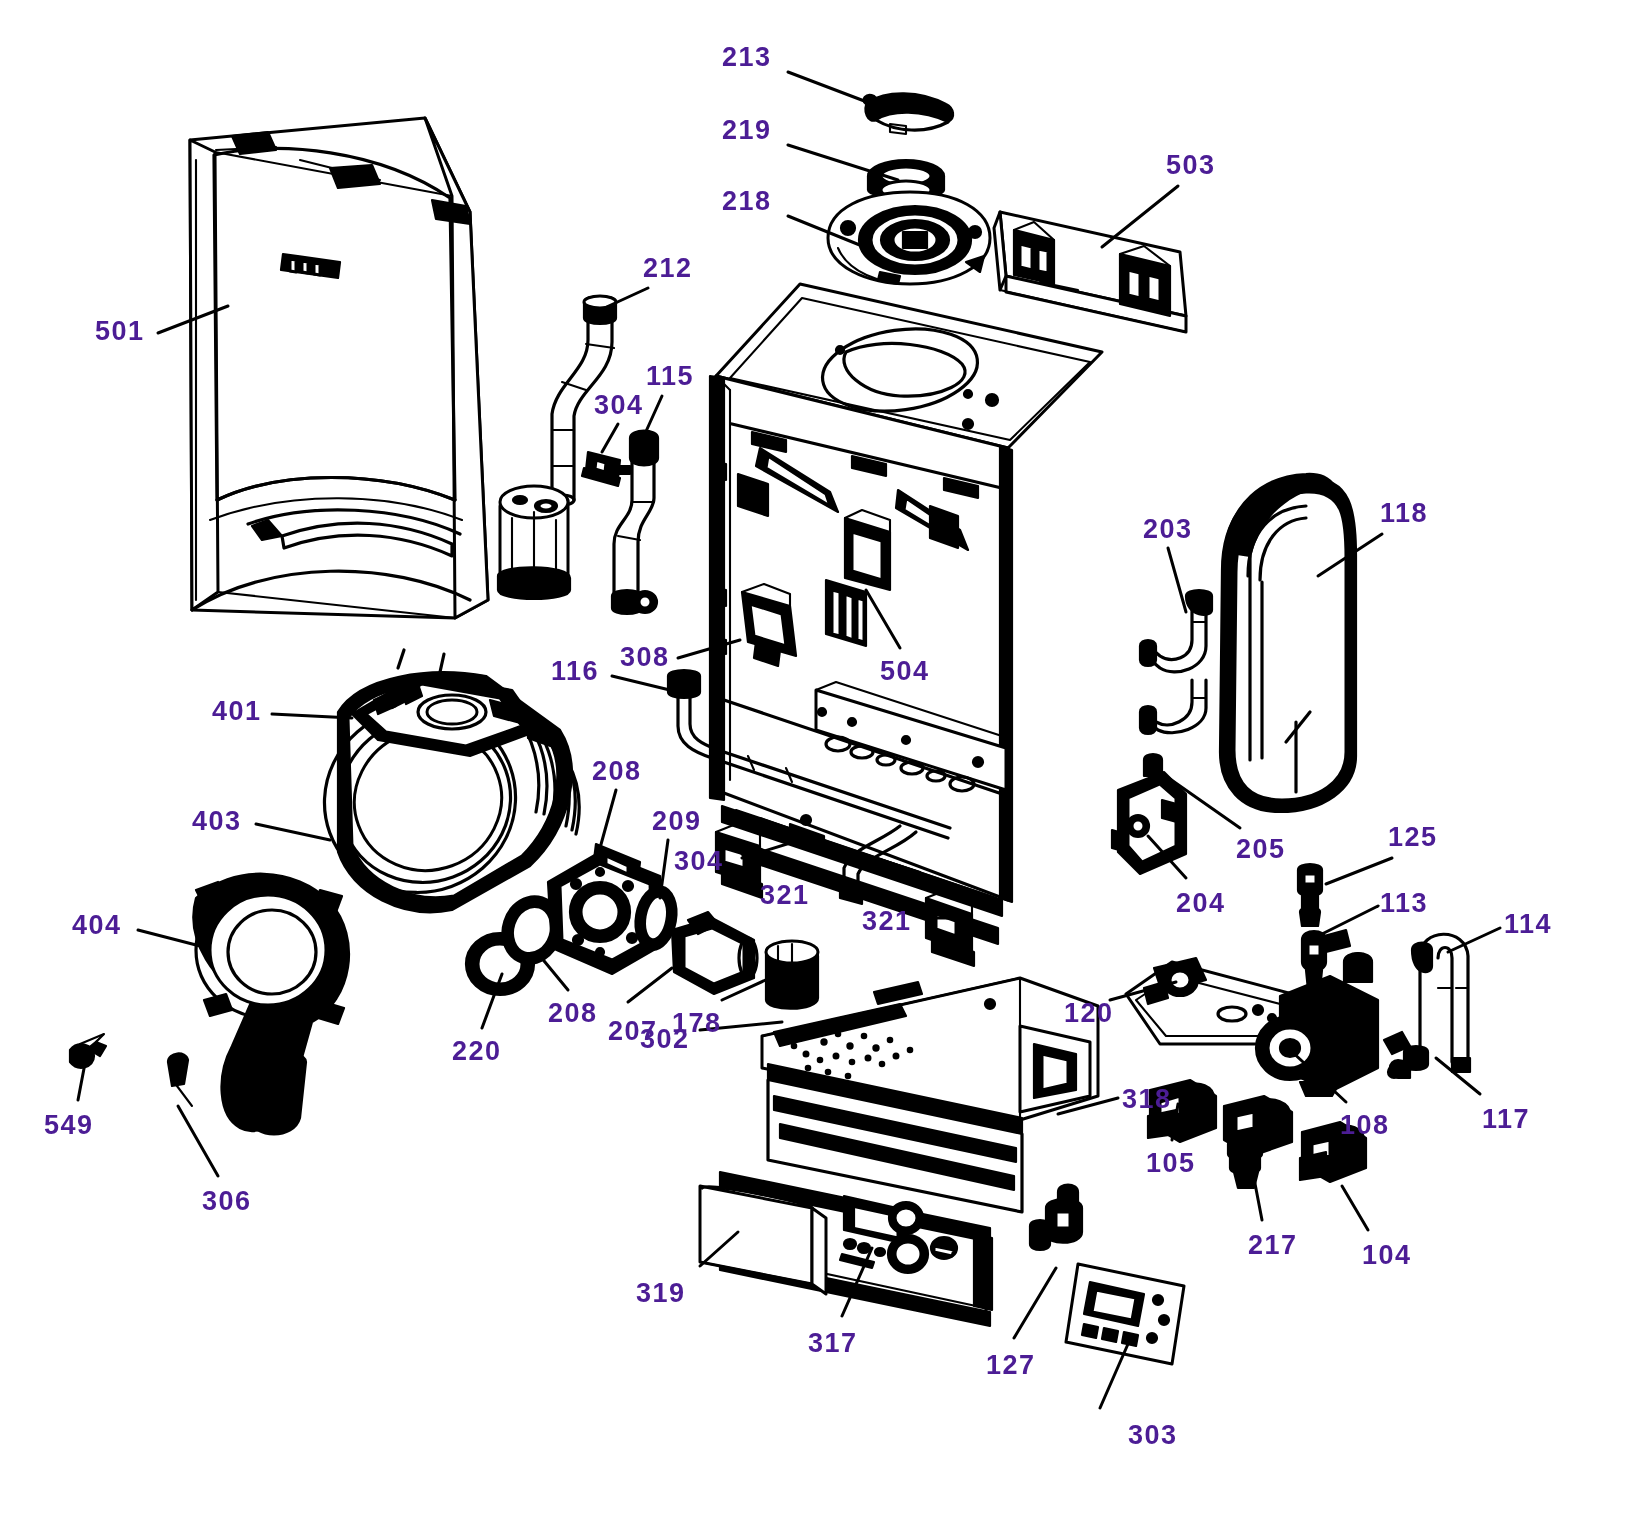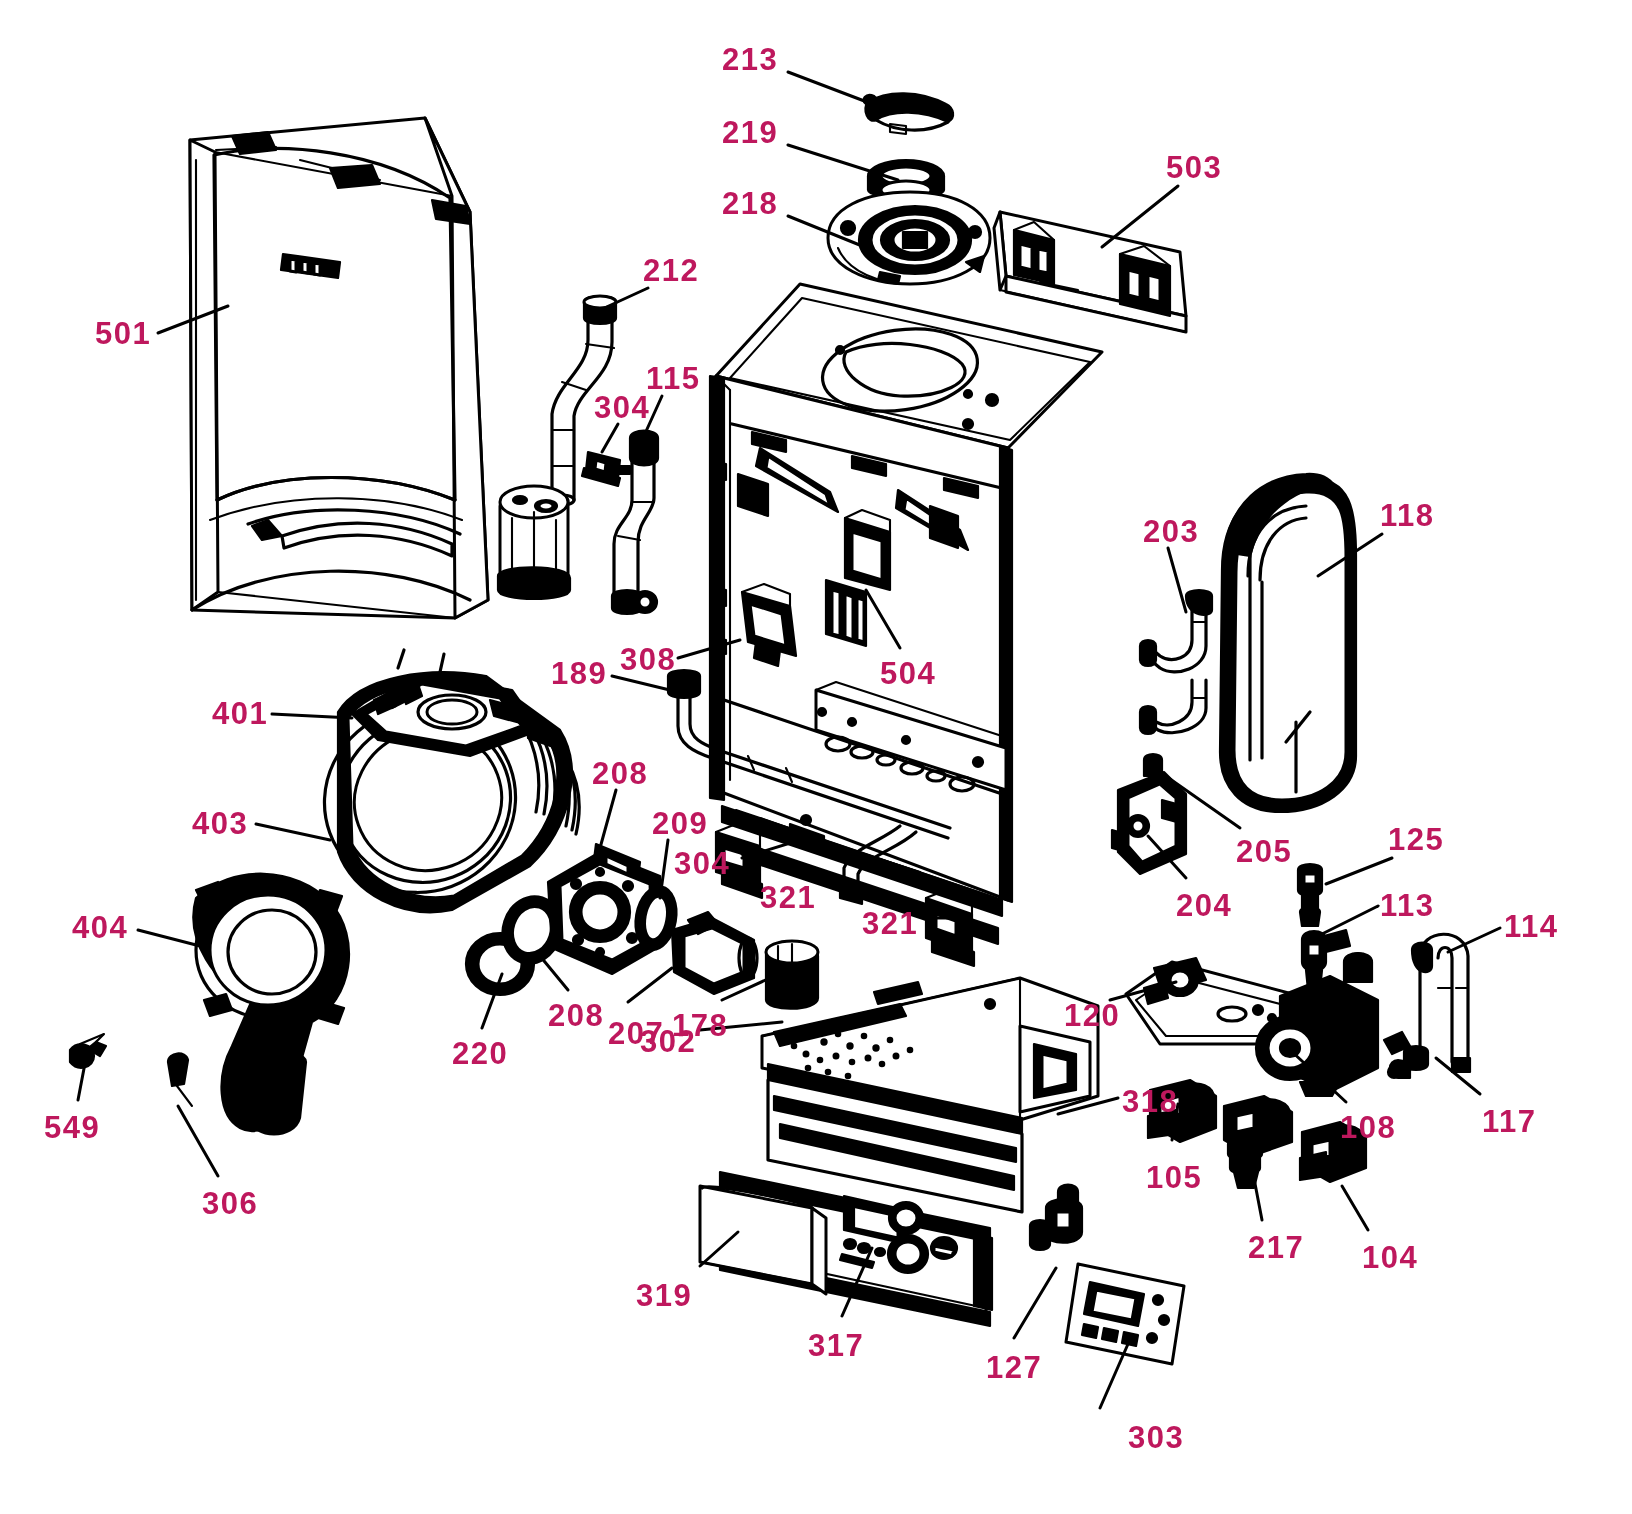--- a/index.html
+++ b/index.html
@@ -21,23 +21,23 @@
   #artboard {
     position: absolute;
     inset: 0;
     width: 100%;
     height: 100%;
   }
   .callout {
     position: absolute;
     font-family: "Liberation Sans", sans-serif;
     font-weight: bold;
-    font-size: 31px;
+    font-size: 27px;
     letter-spacing: 1.5px;
-    color: #be185d;
+    color: #4c1d95;
     line-height: 1;
     white-space: nowrap;
     user-select: none;
   }
 </style>
 </head>
 <body>
 
 <div id="sheet">
 
@@ -602,21 +602,21 @@
       <div class="callout" style="left: 722px; top: 44px;">213</div>
       <div class="callout" style="left: 722px; top: 117px;">219</div>
       <div class="callout" style="left: 722px; top: 188px;">218</div>
       <div class="callout" style="left: 1166px; top: 152px;">503</div>
       <div class="callout" style="left: 643px; top: 255px; text-align: center;">212</div>
       <div class="callout" style="left: 95px; top: 318px;">501</div>
       <div class="callout" style="left: 594px; top: 392px;">304</div>
       <div class="callout" style="left: 646px; top: 363px;">115</div>
       <div class="callout" style="left: 1380px; top: 500px;">118</div>
       <div class="callout" style="left: 1143px; top: 516px;">203</div>
-      <div class="callout" style="left: 551px; top: 658px;">189</div>
+      <div class="callout" style="left: 551px; top: 658px;">116</div>
       <div class="callout" style="left: 620px; top: 644px;">308</div>
       <div class="callout" style="left: 880px; top: 658px;">504</div>
       <div class="callout" style="left: 212px; top: 698px;">401</div>
       <div class="callout" style="left: 592px; top: 758px;">208</div>
       <div class="callout" style="left: 652px; top: 808px;">209</div>
       <div class="callout" style="left: 192px; top: 808px;">403</div>
       <div class="callout" style="left: 674px; top: 848px;">304</div>
       <div class="callout" style="left: 760px; top: 882px;">321</div>
       <div class="callout" style="left: 862px; top: 908px;">321</div>
       <div class="callout" style="left: 1236px; top: 836px;">205</div>
@@ -628,21 +628,21 @@
       <div class="callout" style="left: 548px; top: 1000px;">208</div>
       <div class="callout" style="left: 608px; top: 1018px; text-align: center;">207</div>
       <div class="callout" style="left: 672px; top: 1010px;">178</div>
       <div class="callout" style="left: 1064px; top: 1000px;">120</div>
       <div class="callout" style="left: 452px; top: 1038px;">220</div>
       <div class="callout" style="left: 640px; top: 1026px;">302</div>
       <div class="callout" style="left: 1122px; top: 1086px;">318</div>
       <div class="callout" style="left: 1340px; top: 1112px;">108</div>
       <div class="callout" style="left: 1482px; top: 1106px;">117</div>
       <div class="callout" style="left: 44px; top: 1112px;">549</div>
-      <div class="callout" style="left: 1146px; top: 1150px; margin-top: 12px;">105</div>
+      <div class="callout" style="left: 1146px; top: 1150px;">105</div>
       <div class="callout" style="left: 202px; top: 1188px;">306</div>
       <div class="callout" style="left: 1248px; top: 1232px;">217</div>
       <div class="callout" style="left: 1362px; top: 1242px;">104</div>
       <div class="callout" style="left: 636px; top: 1280px;">319</div>
       <div class="callout" style="left: 808px; top: 1330px;">317</div>
       <div class="callout" style="left: 986px; top: 1352px;">127</div>
       <div class="callout" style="left: 1128px; top: 1422px;">303</div>
     </div>
 
 </div>

